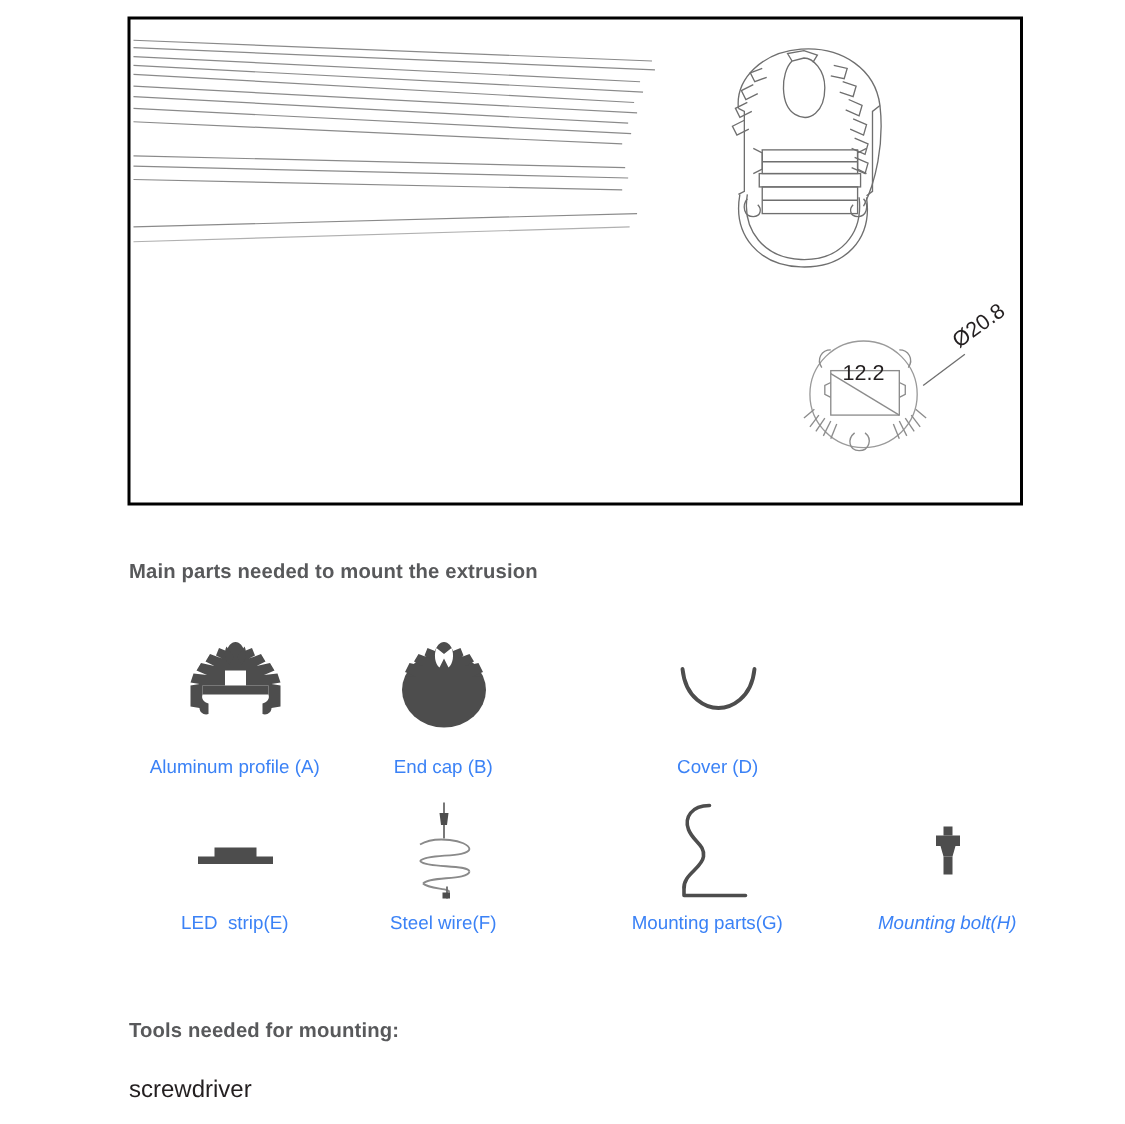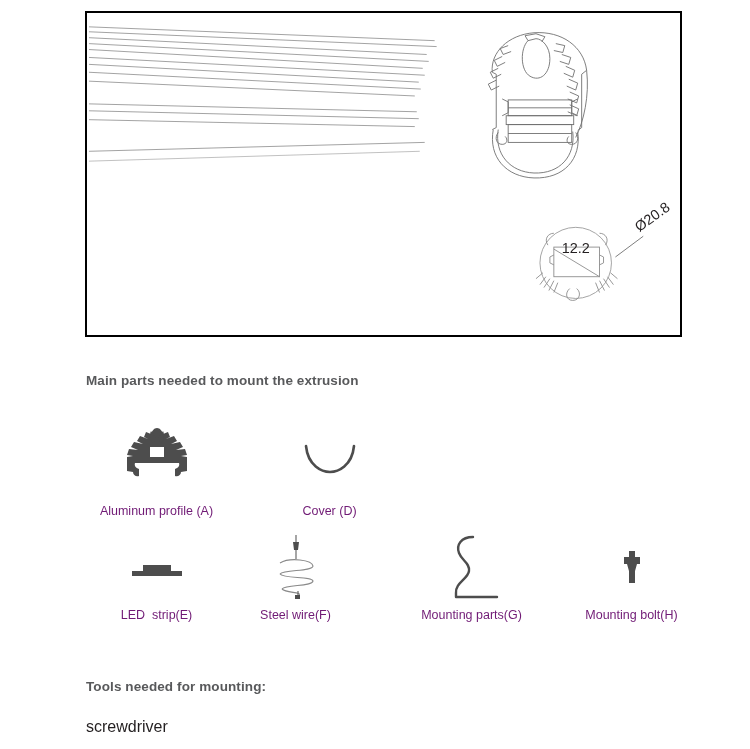--- a/index.html
+++ b/index.html
@@ -79,37 +79,37 @@
     height: 72px;
     display: flex;
     align-items: center;
     justify-content: center;
   }
   #parts-row-2 .part-art { height: 62px; }
 
   .part-label {
     margin-top: 13px;
     font-size: 12.5px;
-    color: #701a75;
+    color: #3b82f6;
     white-space: pre;
     text-align: center;
     line-height: 1.1;
   }
   #parts-row-2 .part-label { margin-top: 10px; }
 
   
   #cell-a { transform: translateX(-4px); }
   #cell-b { transform: translateX(-14px); }
   #cell-c { transform: translateX(4px); }
   #cell-d { transform: translateX(20px); }
 
   #cell-e { transform: translateX(-4px); }
   #cell-f { transform: translateX(-14px); justify-content: space-between; }
   #cell-g { transform: translateX(13px); }
-  #cell-h { transform: translateX(24px); }
+  #cell-h { transform: translateX(24px); font-style: italic; }
 </style>
 </head>
 <body>
 
 <div id="drawing-frame">
   <svg id="drawing-svg" viewBox="0 0 597 326" preserveAspectRatio="none">
 
     <g stroke="#8a8a8a" stroke-width="0.8" fill="none">
       <line x1="2" y1="14" x2="350" y2="28"></line>
       <line x1="2" y1="19" x2="352" y2="34"></line>
@@ -241,20 +241,37 @@
         "></path>
         <path fill="#4d4d4d" d="
           M 31 6 C 29 10, 30 16, 33 18 L 36 13 Z
           M 43 6 C 45 10, 44 16, 41 18 L 38 13 Z"></path>
         <rect x="15" y="32" width="44" height="6" fill="#4d4d4d"></rect>
       </svg>
     </div>
     <div class="part-label">Aluminum profile (A)</div>
   </div>
 
+  <div class="part-cell" id="cell-b">
+    <div class="part-art">
+      <svg width="66" height="64" viewBox="0 0 66 64">
+        <ellipse cx="33" cy="36" rx="28" ry="25" fill="#4d4d4d"></ellipse>
+        <path fill="#4d4d4d" d="
+          M33 4 C30 4, 28 7, 27 10 L22 8 L20 13 L24 15
+          L16 12 L13 17 L19 20 L10 18 L7 24 L14 27
+          L7 27 L7 36 L59 36 L59 27 L52 27 L59 24 L56 18
+          L47 20 L53 17 L50 12 L42 15 L46 13 L44 8 L39 10
+          C38 7, 36 4, 33 4 Z"></path>
+        <path fill="#ffffff" d="
+          M28 8 C26 12, 27 19, 30 21 L33 15 L36 21
+          C39 19, 40 12, 38 8 L33 12 Z"></path>
+      </svg>
+    </div>
+    <div class="part-label">End cap (B)</div>
+  </div>
 
 
   <div class="part-cell" id="cell-d">
     <div class="part-art">
       <svg width="60" height="40" viewBox="0 0 60 40">
         <path d="M6 10 C8 30, 22 36, 30 36 C38 36, 52 30, 54 10" fill="none" stroke="#4d4d4d" stroke-width="2.6" stroke-linecap="round"></path>
       </svg>
     </div>
     <div class="part-label">Cover (D)</div>
   </div>

